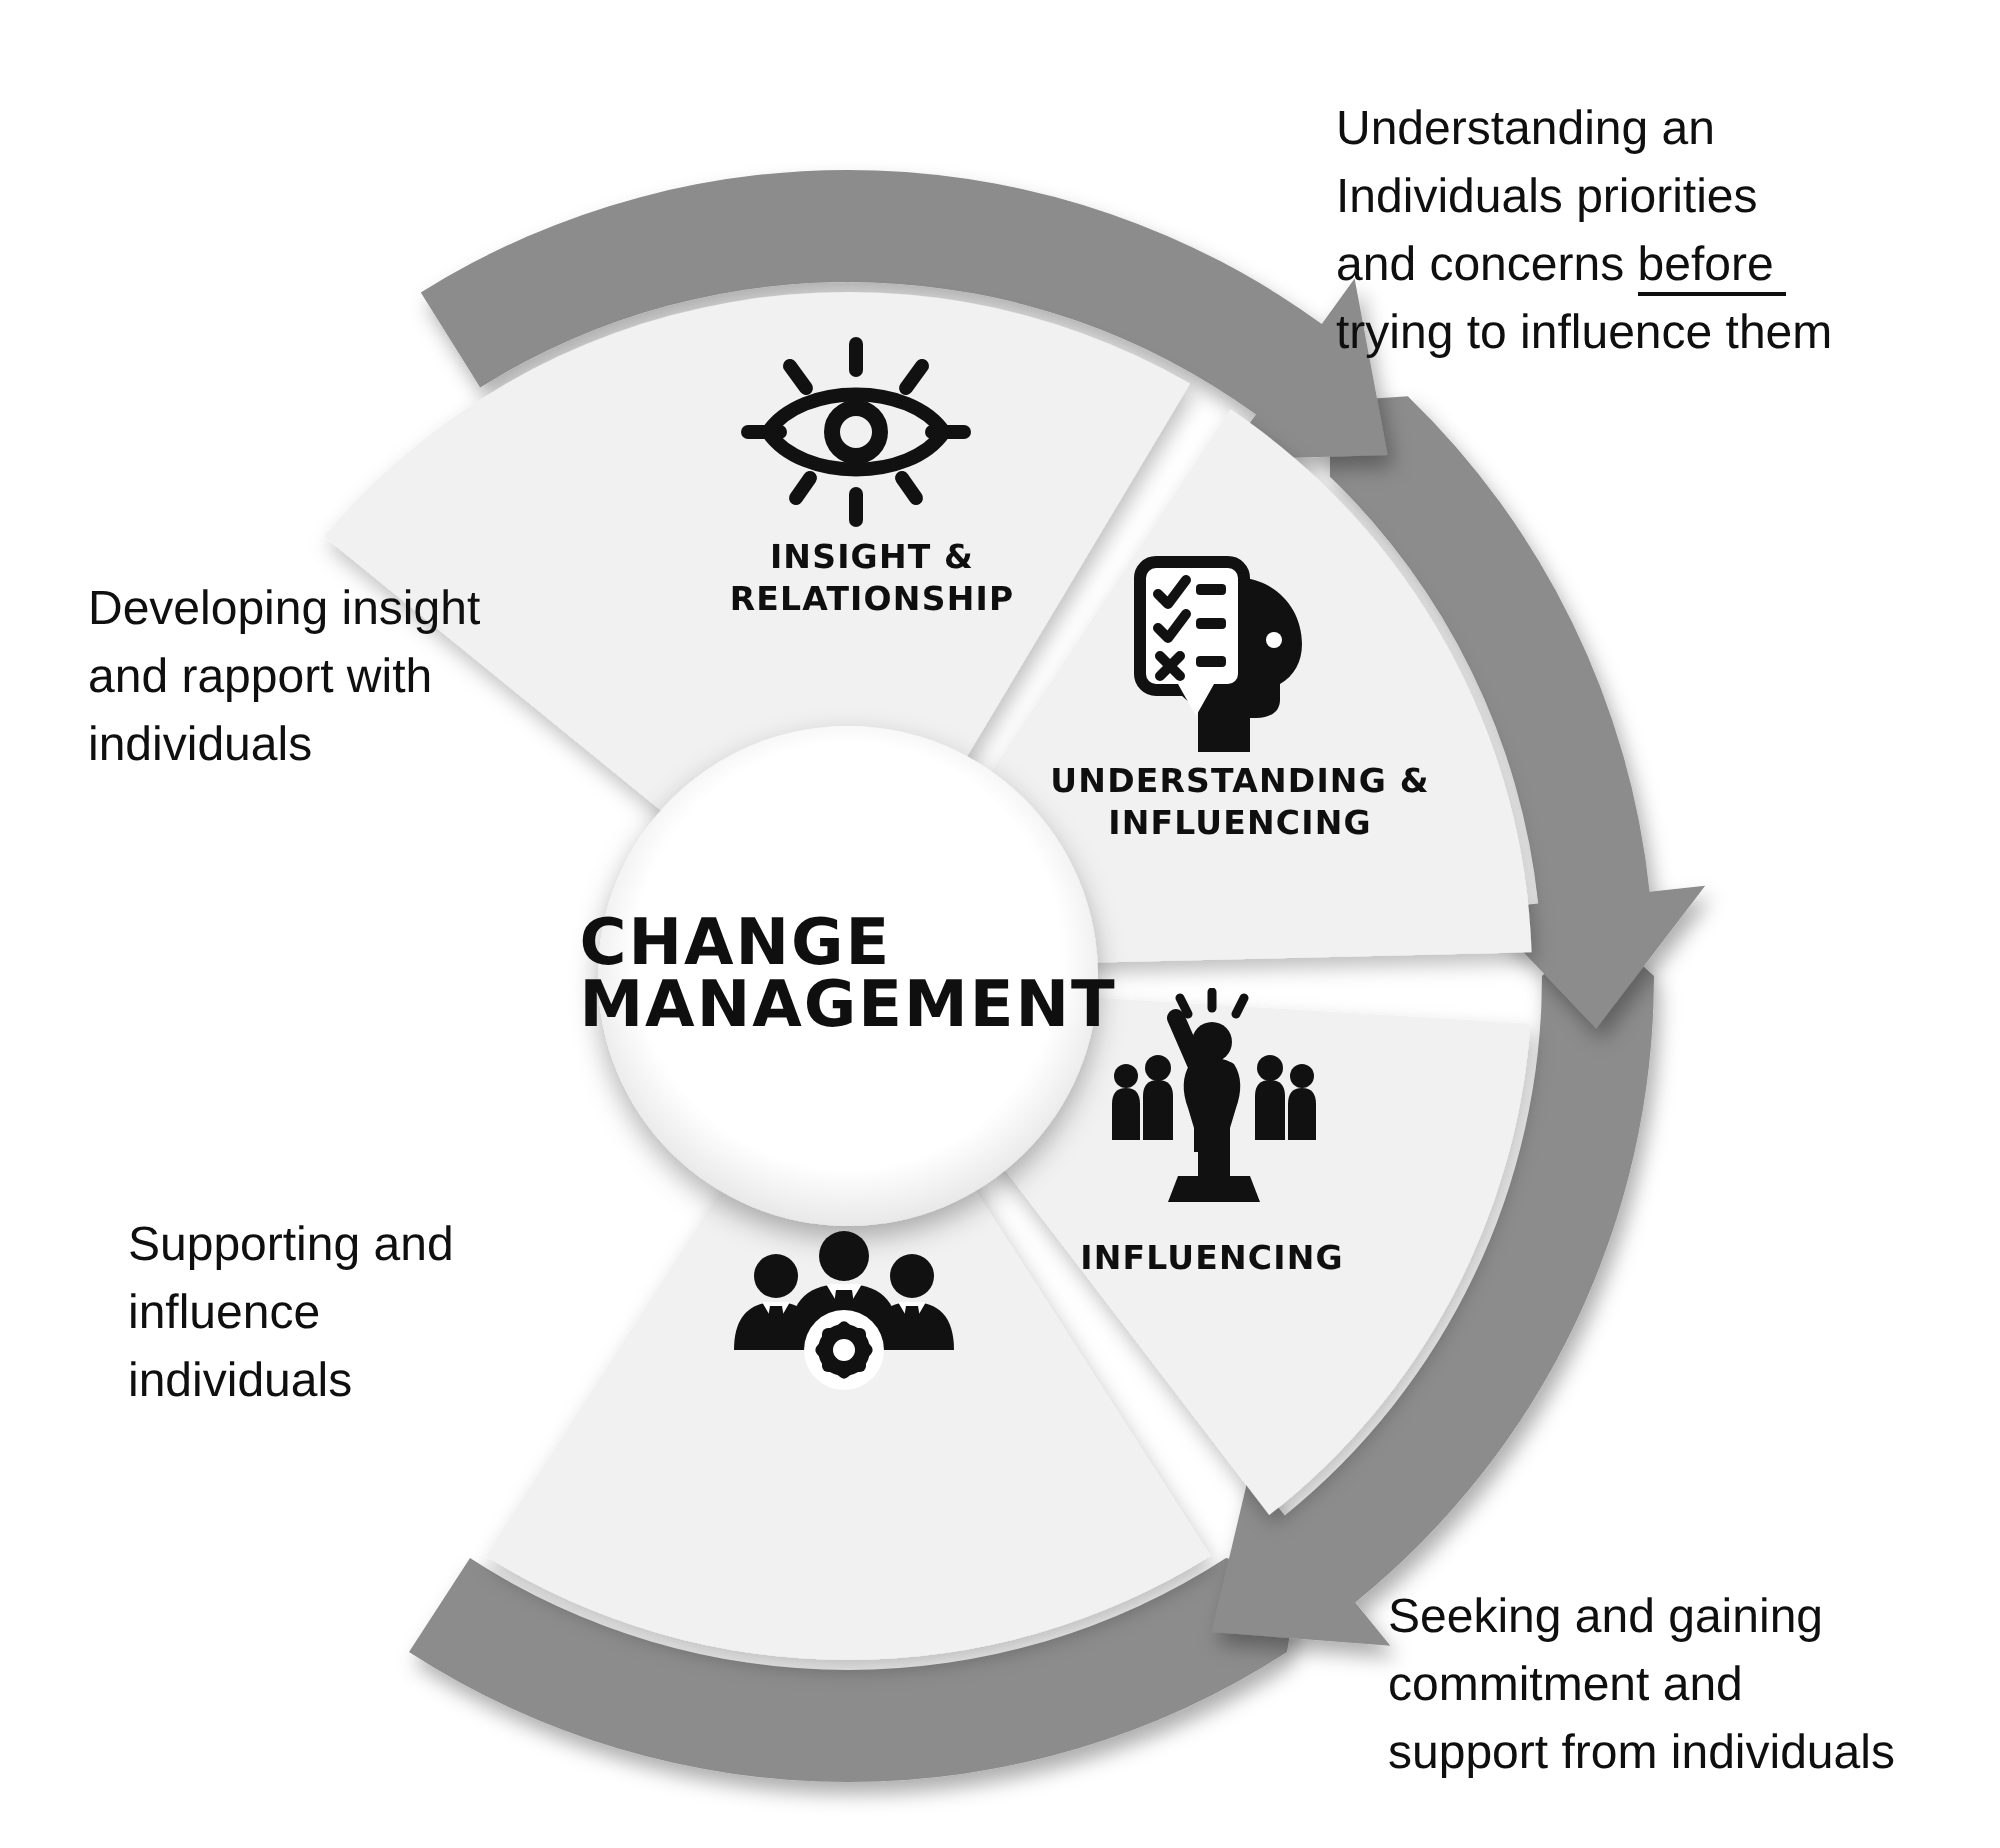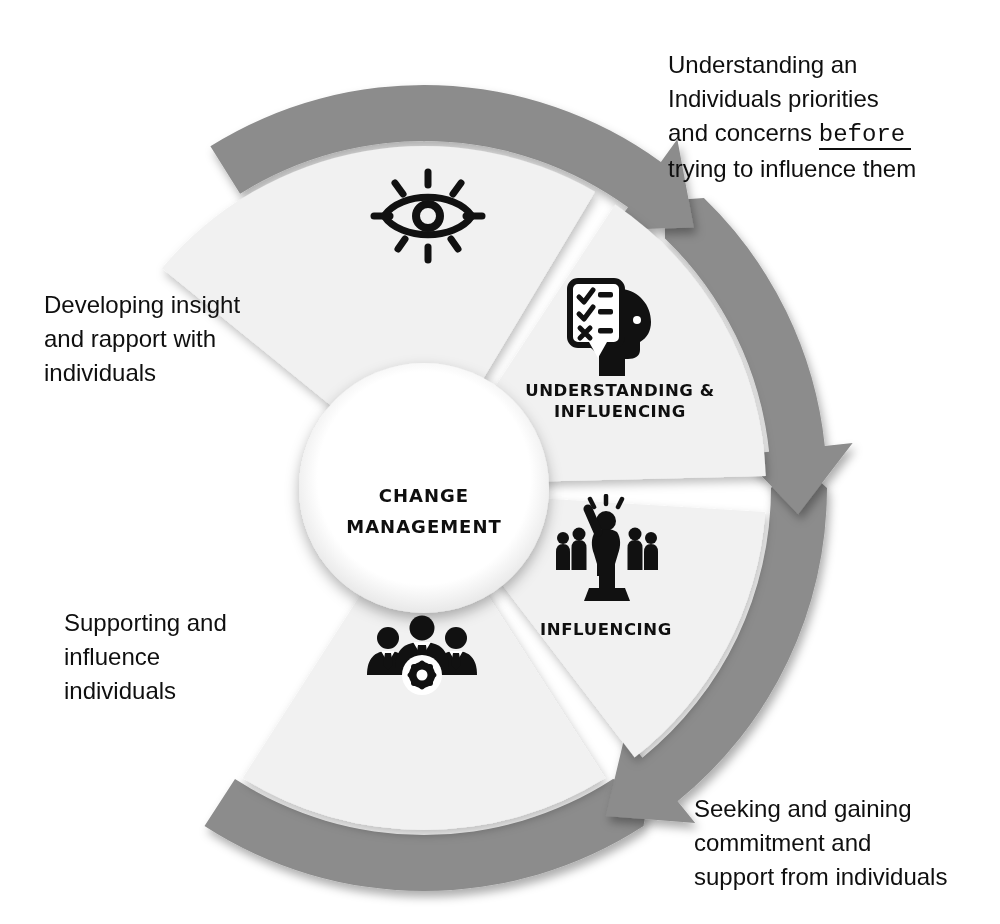--- a/index.html
+++ b/index.html
@@ -11,29 +11,29 @@
 
   .seg-label{
     position:absolute;transform:translate(-50%,-50%);
     font-family:"DejaVu Sans",sans-serif;font-weight:700;
     font-size:16.5px;line-height:21px;letter-spacing:.6px;
     color:var(--ink,#111);text-align:center;white-space:pre-line;
   }
   .center-title{
     position:absolute;transform:translate(-50%,-50%);
     font-family:"DejaVu Sans",sans-serif;font-weight:700;
-    font-size:18px;line-height:31px;letter-spacing:1px;
-    color:var(--ink,#111);text-align:center;white-space:pre-line;z-index:3;margin-top:24px;
+    font-size:32px;line-height:31px;letter-spacing:1px;
+    color:var(--ink,#111);text-align:left;white-space:pre-line;z-index:3;
   }
   .ann{
     position:absolute;font-family:"Liberation Sans",sans-serif;
     font-size:24px;line-height:34px;color:var(--ink,#111);
     white-space:pre-line;
   }
-  .ann .u{border-bottom:2.5px solid var(--ink,#111);padding-right:6px;font-family:Liberation Mono, monospace;}
+  .ann .u{border-bottom:2.5px solid var(--ink,#111);padding-right:6px;}
 </style>
 </head>
 <body>
 
 <div class="stage">
 
   <svg class="bg" id="bg-svg" width="1000" height="924" viewBox="0 0 1000 924">
       <defs>
         <filter id="fRing" x="-20%" y="-20%" width="140%" height="140%">
           <feDropShadow dx="3" dy="6" stdDeviation="5" flood-color="#000" flood-opacity="0.32"></feDropShadow>
@@ -68,20 +68,22 @@
       <line x1="93" y1="17" x2="85" y2="28"></line>
       <line x1="6" y1="50" x2="22" y2="50"></line>
       <line x1="114" y1="50" x2="98" y2="50"></line>
       <line x1="30" y1="83" x2="37" y2="73"></line>
       <line x1="90" y1="83" x2="83" y2="73"></line>
       <line x1="60" y1="94" x2="60" y2="81"></line>
       <path d="M16,50 C33,25 87,25 104,50 C87,75 33,75 16,50 Z" stroke-linejoin="round"></path>
       <circle cx="60" cy="50" r="12" stroke-width="8"></circle>
     </svg>
   </div>
+  <div class="seg-label" style="left:436px;top:289px;">INSIGHT &amp;
+RELATIONSHIP</div>
 
   <div class="icon" style="left: 565px; top: 278px; color: rgb(17, 17, 17);">
     <svg width="100" height="100" viewBox="0 0 100 100">
       <path fill="currentColor" d="M34,98 L34,76 C20,68 13,52 18,37 C23,20 40,9 57,11 C74,13 86,27 86,44 C86,53 82,60 75,64 L75,72 C75,78 70,81 63,81 L60,81 L60,98 Z"></path>
       <circle cx="72" cy="42" r="4" fill="#fff"></circle>
       <rect x="5" y="3" width="52" height="64" rx="8" fill="#fff" stroke="currentColor" stroke-width="6"></rect>
       <path d="M24,64 L33,80 L42,64 Z" fill="#fff"></path>
       <g fill="none" stroke="currentColor" stroke-width="5" stroke-linecap="round" stroke-linejoin="round">
         <path d="M14,19 L19,24 L28,12"></path>
         <path d="M14,36 L19,41 L28,29"></path>

